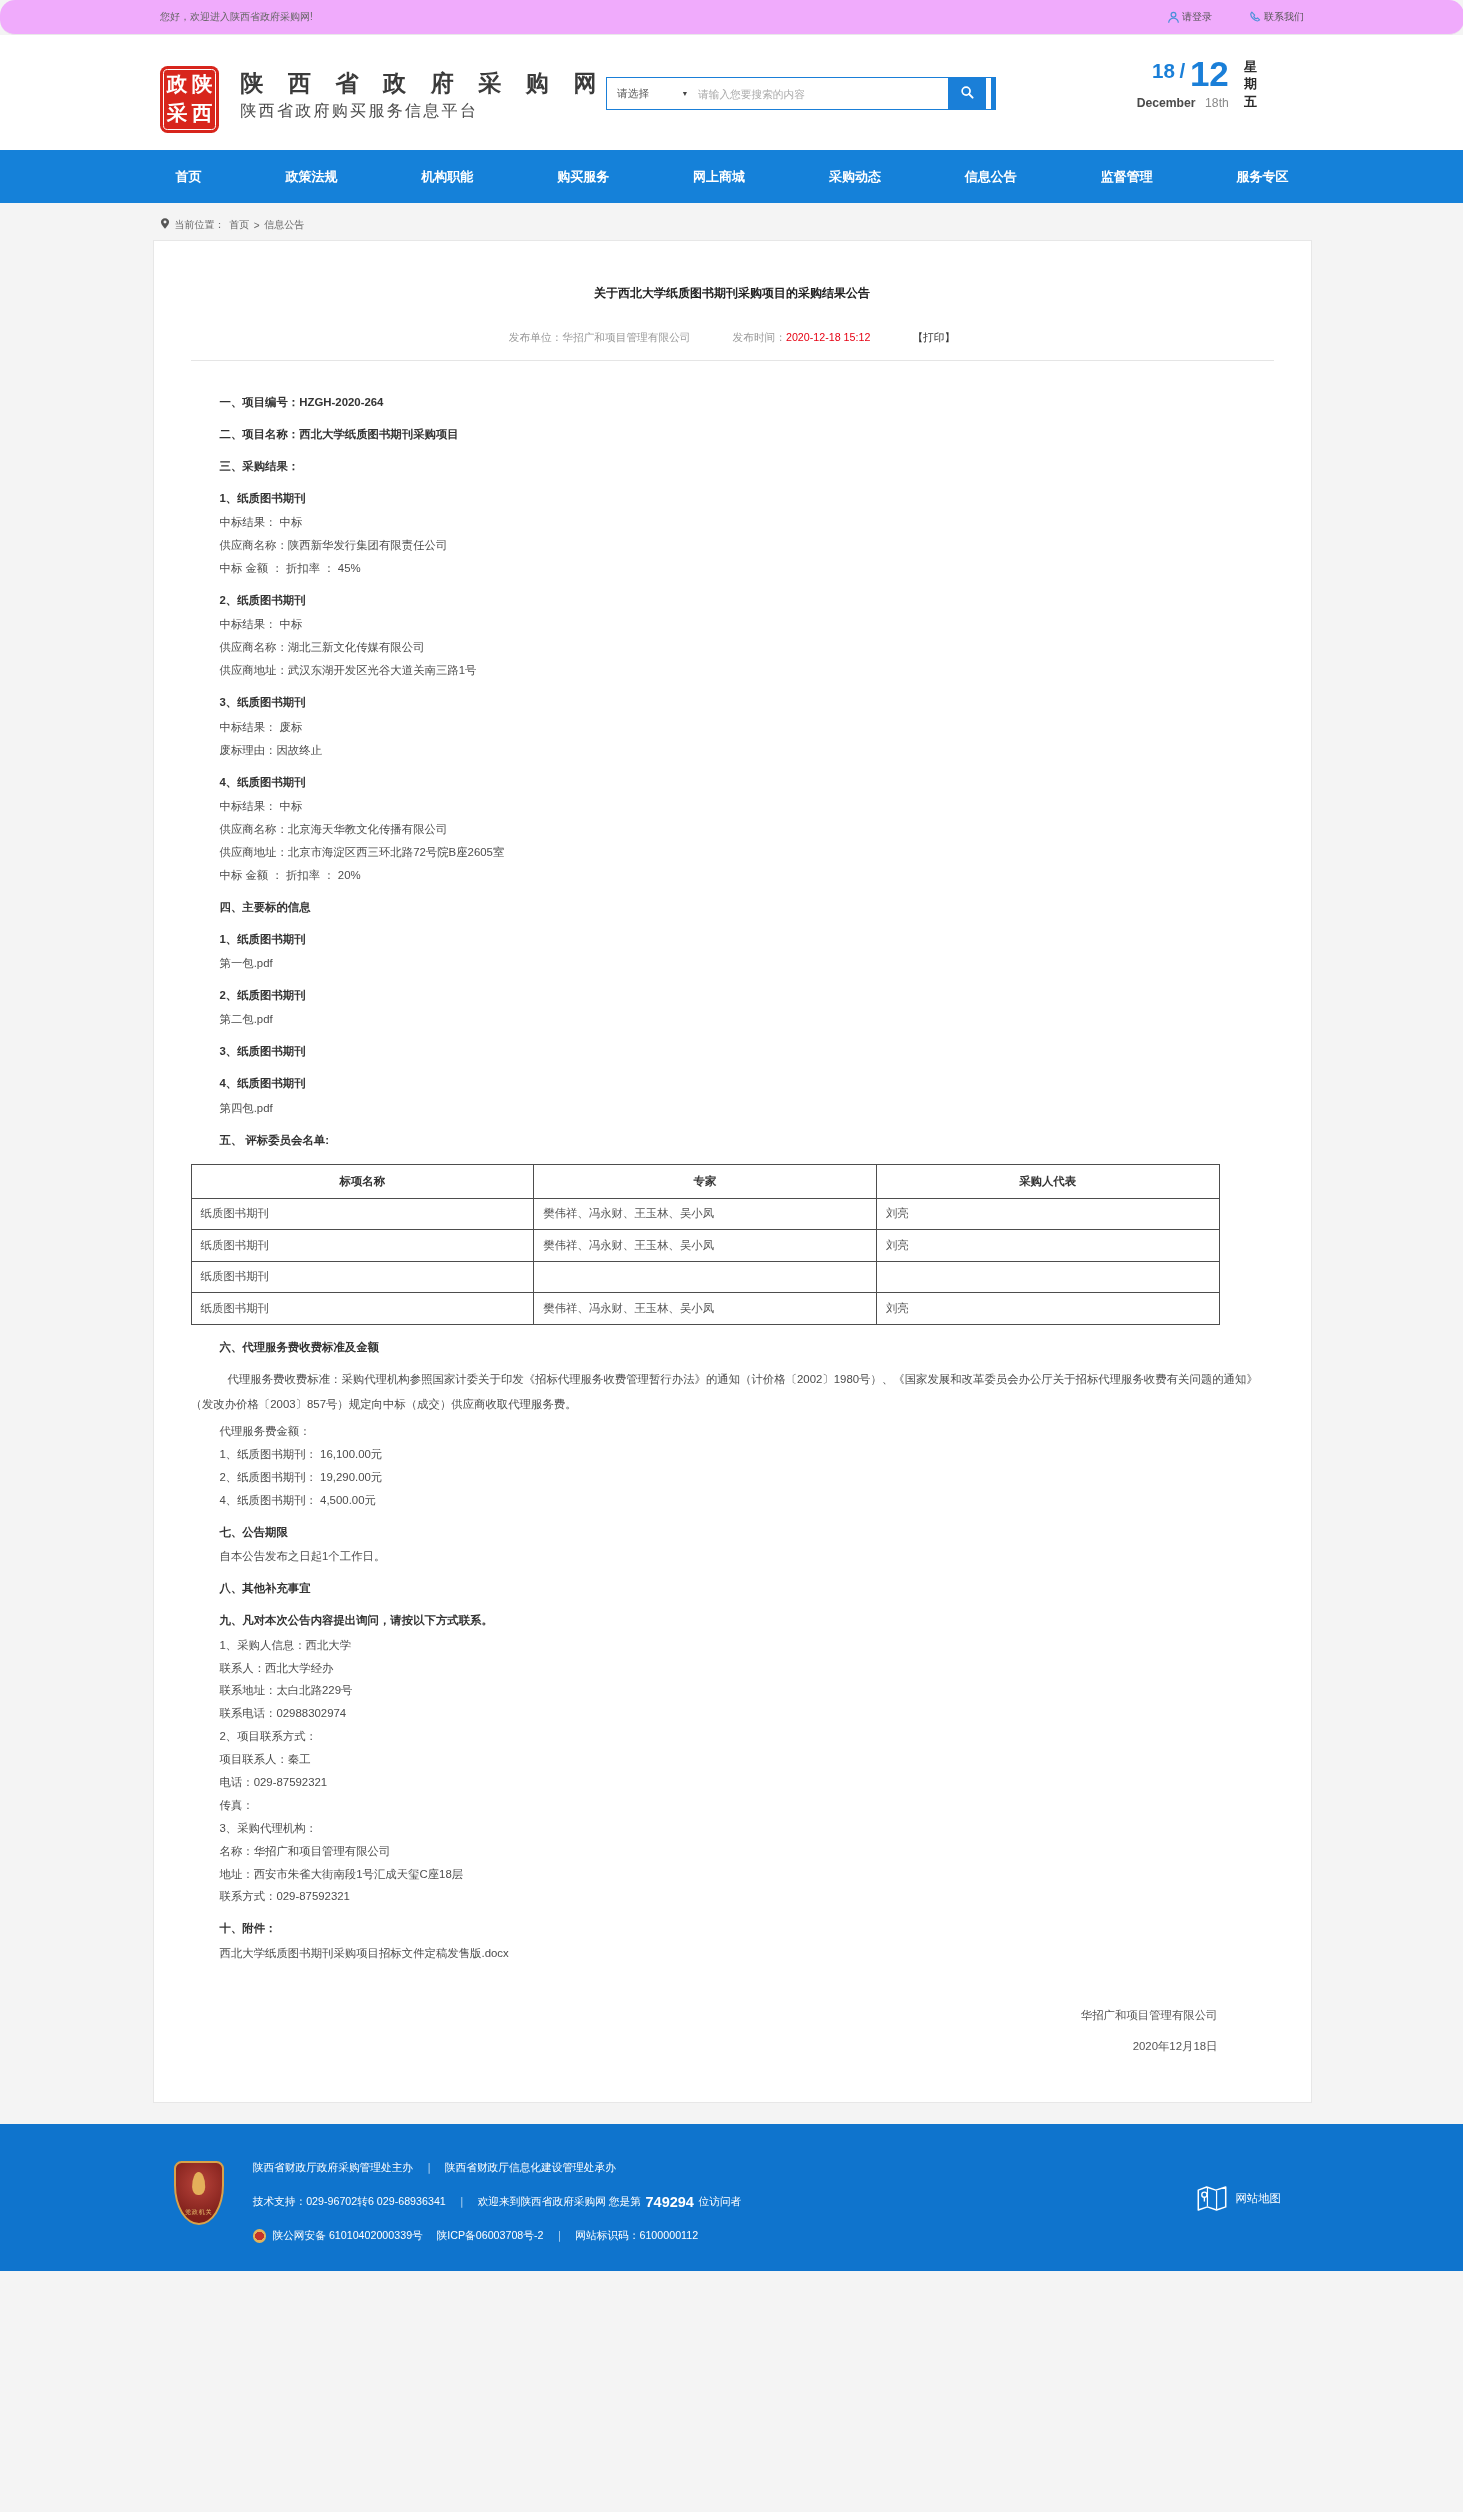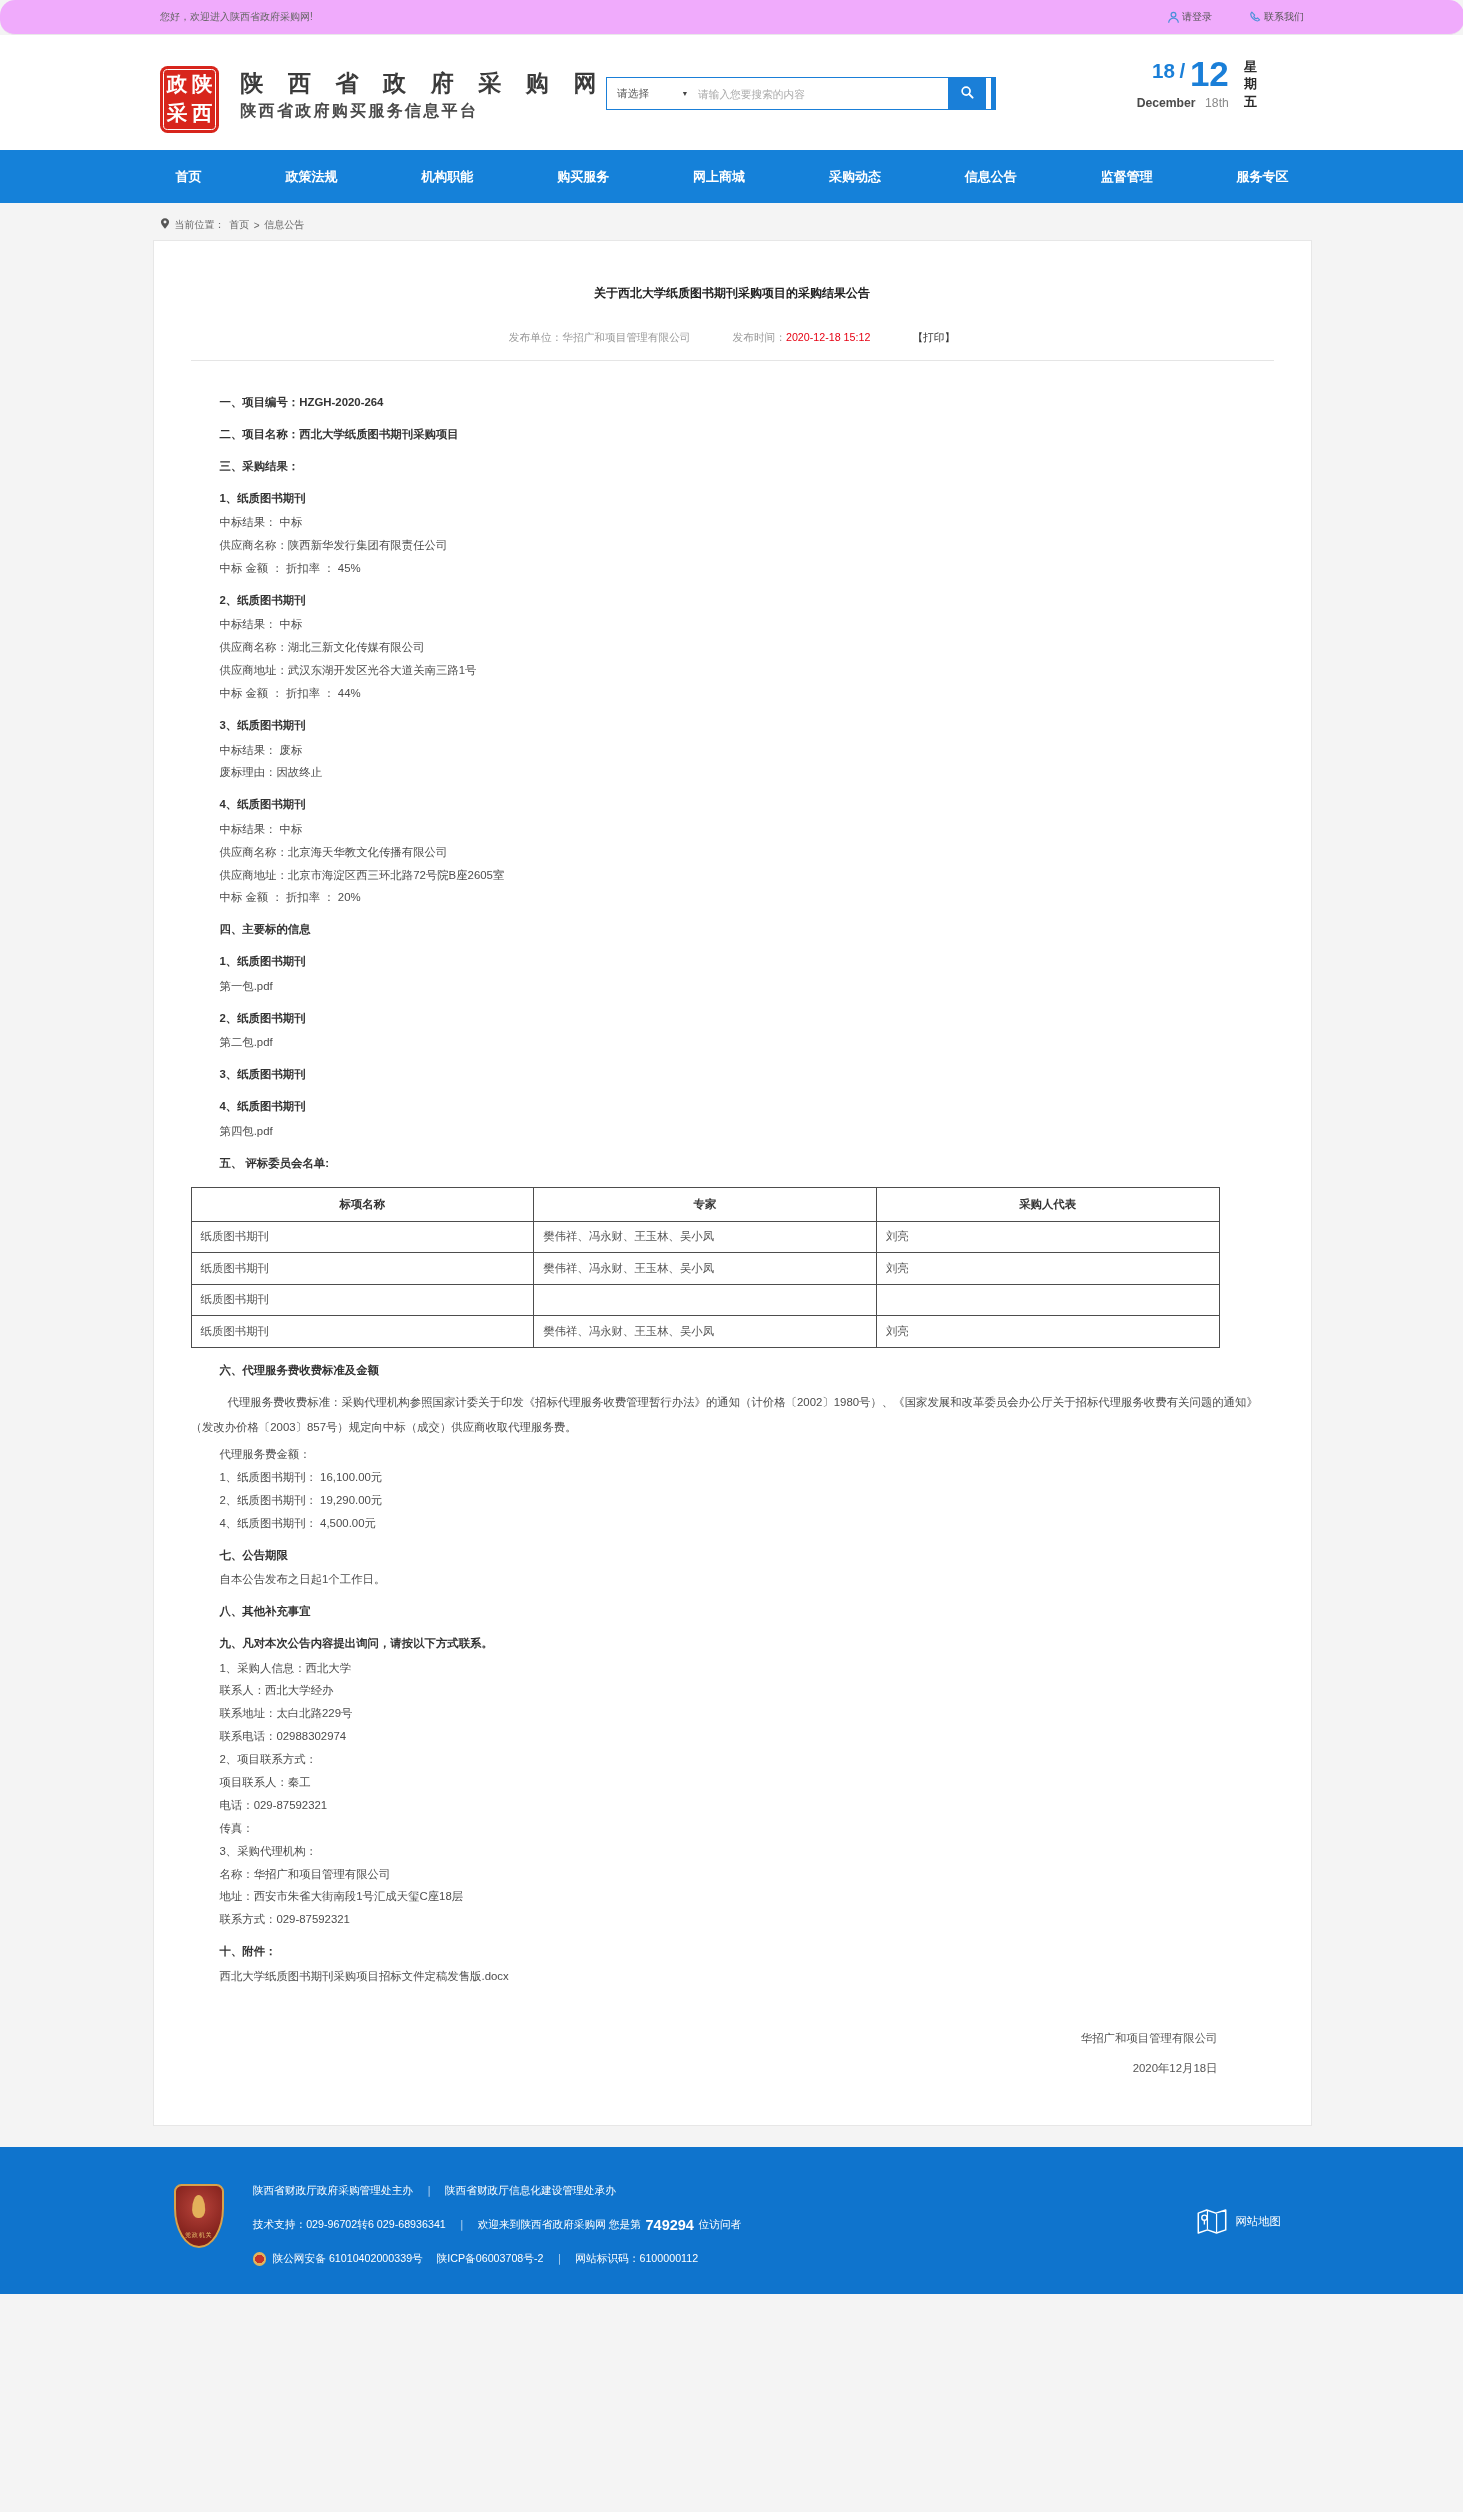--- a/index.html
+++ b/index.html
@@ -20,21 +20,21 @@
 
   
   .header{background:#fff;height:115px;}
   .header-inner{height:115px;}
   .logo-wrap{position:absolute;left:0;top:30.5px;display:flex;align-items:flex-start;}
   .seal{width:59px;height:67px;background:#d8251c;border-radius:7.6px;position:relative;display:grid;grid-template-columns:1fr 1fr;grid-template-rows:1fr 1fr;align-items:center;justify-items:center;padding:4.6px;box-sizing:border-box;}
   .seal::before{content:"";position:absolute;inset:3px;border:1.5px solid #fff;border-radius:4.6px;pointer-events:none;}
   .seal span{color:#fff;font-weight:bold;font-size:20.6px;line-height:1;}
   .site-names{margin-left:21.3px;padding-top:4.6px;}
   .site-title{font-size:23px;font-weight:bold;color:#3b3b3b;letter-spacing:9.1px;line-height:26px;white-space:nowrap;}
-  .site-subtitle{font-size:16px;font-weight:bold;color:#4a4a4a;letter-spacing:2.3px;margin-top:5.3px;white-space:nowrap;}
+  .site-subtitle{font-size:16px;font-weight:normal;color:#4a4a4a;letter-spacing:2.3px;margin-top:5.3px;white-space:nowrap;}
 
   .searchbox{position:absolute;left:446px;top:42px;width:390px;height:33px;border:1.5px solid #1a7fd8;background:#fff;box-sizing:border-box;display:flex;align-items:center;}
   .search-select{width:79px;padding-left:10px;font-size:10.7px;color:#555;display:flex;align-items:center;justify-content:space-between;cursor:pointer;flex:none;}
   .search-select .arrow{font-size:6.9px;color:#444;padding-right:7.6px;}
   .search-input{flex:1;border:none;outline:none;font-size:10.7px;color:#333;height:100%;background:transparent;}
   .search-input::placeholder{color:#aaa;}
   .search-btn{width:38px;height:100%;background:#1a7fd8;display:flex;align-items:center;justify-content:center;cursor:pointer;flex:none;margin-right:9.1px;}
   .search-accent{position:absolute;right:0;top:0;width:3.8px;height:100%;background:#1a7fd8;}
 
   .datebox{position:absolute;right:47px;top:21.3px;display:flex;align-items:flex-start;}
@@ -220,21 +220,20 @@
         <div class="b-h">二、项目名称：西北大学纸质图书期刊采购项目</div>
         <div class="b-h">三、采购结果：</div>
         <div class="b-h">1、纸质图书期刊</div>
         <div class="b-p">中标结果： 中标</div>
         <div class="b-p">供应商名称：陕西新华发行集团有限责任公司</div>
         <div class="b-p">中标 金额 ： 折扣率 ： 45%</div>
         <div class="b-h">2、纸质图书期刊</div>
         <div class="b-p">中标结果： 中标</div>
         <div class="b-p">供应商名称：湖北三新文化传媒有限公司</div>
         <div class="b-p">供应商地址：武汉东湖开发区光谷大道关南三路1号</div>
-        <div class="b-p">中标 金额 ： 折扣率 ： 44%</div>
         <div class="b-h">3、纸质图书期刊</div>
         <div class="b-p">中标结果： 废标</div>
         <div class="b-p">废标理由：因故终止</div>
         <div class="b-h">4、纸质图书期刊</div>
         <div class="b-p">中标结果： 中标</div>
         <div class="b-p">供应商名称：北京海天华教文化传播有限公司</div>
         <div class="b-p">供应商地址：北京市海淀区西三环北路72号院B座2605室</div>
         <div class="b-p">中标 金额 ： 折扣率 ： 20%</div>
         <div class="b-h">四、主要标的信息</div>
         <div class="b-h">1、纸质图书期刊</div>

